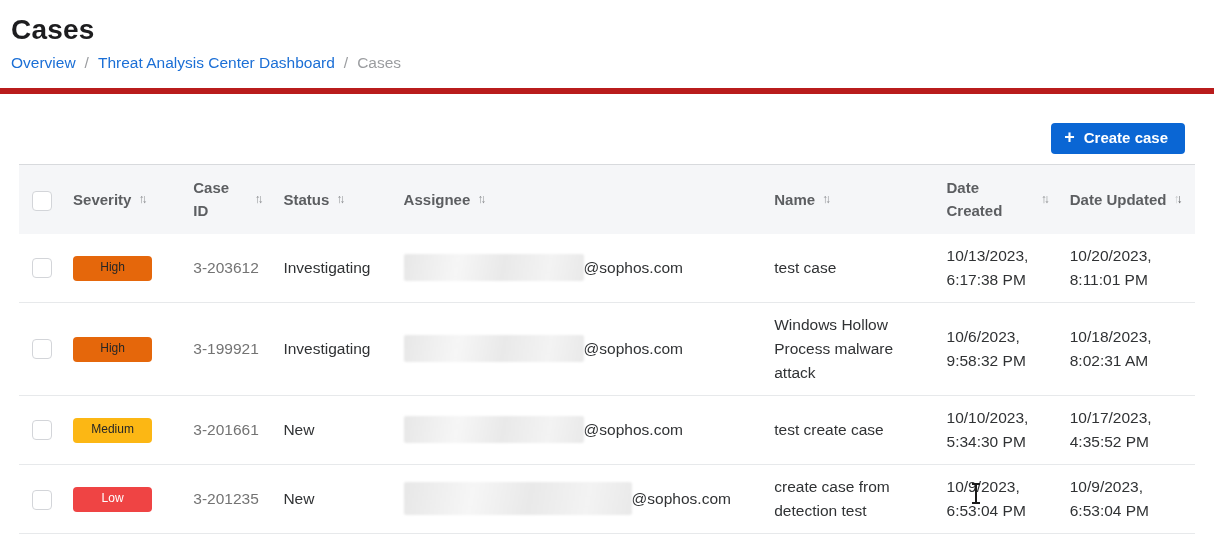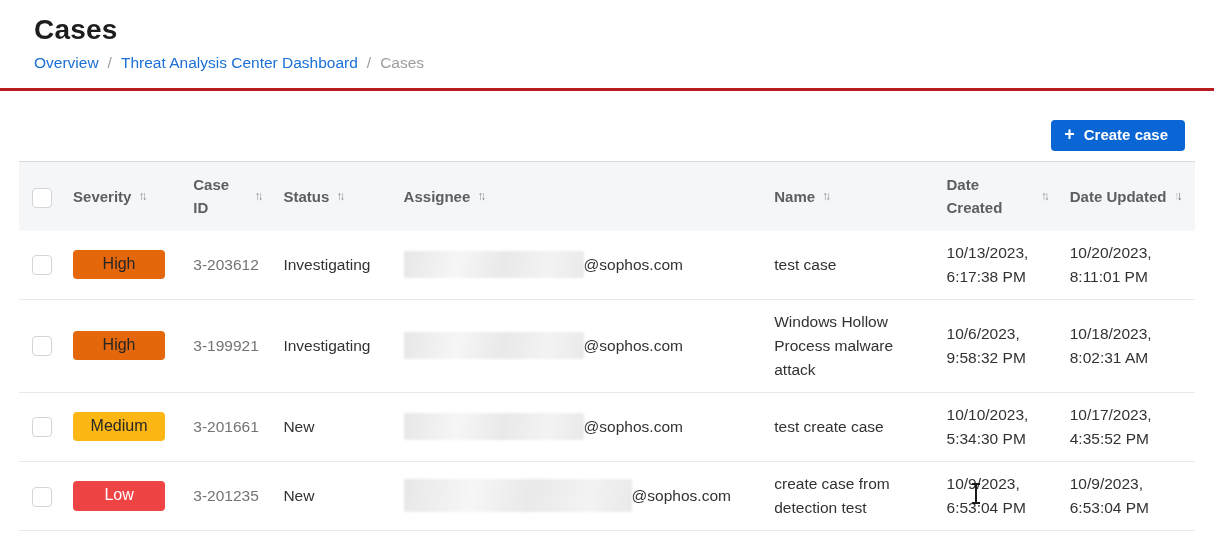--- a/index.html
+++ b/index.html
@@ -1,20 +1,20 @@
 <!DOCTYPE html>
 <html><head>
 <meta charset="utf-8">
 <style>
   * { margin:0; padding:0; box-sizing:border-box; }
   html,body { width:1214px; height:537px; background:#ffffff; overflow:hidden;
     font-family:"Liberation Sans","DejaVu Sans",sans-serif; }
 
   
-  .page-header { padding:14px 28px 16px 34px; border-bottom:3px solid #b91c1c; }
+  .page-header { padding:14px 28px 16px 11px; border-bottom:6px solid #b91c1c; }
   .page-title { font-size:28px; font-weight:700; color:#1d1d1f; letter-spacing:0.2px; }
   .breadcrumb { margin-top:8px; font-size:15.5px; display:flex; gap:9px; align-items:center; }
   .breadcrumb a { color:#1b6fd6; text-decoration:none; cursor:pointer; }
   .crumb-sep { color:#9b9da0; }
   .crumb-current { color:#9b9da0; }
 
   
   .toolbar { display:flex; justify-content:flex-end; padding:29px 29px 10px 20px; }
   .btn-primary { background:#0a66d4; color:#ffffff; border:none; border-radius:4px;
     font-family:inherit; font-size:15px; font-weight:700; padding:6px 17px 7px 13px;
@@ -38,22 +38,22 @@
     vertical-align:middle; border-bottom:1px solid #e7e9eb; }
   tbody tr { background:#ffffff; }
 
   
   .cb { display:inline-block; width:20px; height:20px; background:#ffffff;
     border:1px solid #d3d5d9; border-radius:4px; cursor:pointer; vertical-align:middle; }
   th .cb { margin-left:3px; }
   td .cb { margin-left:3px; }
 
   
-  .badge { display:inline-block; width:92px; text-align:center; padding:4px 0 5px 0;
-    border-radius:4px; font-size:16px; line-height:1.3; }
+  .badge { display:inline-block; width:79px; text-align:center; padding:4px 0 5px 0;
+    border-radius:4px; font-size:12px; line-height:1.3; }
 
   
   .case-link { color:#737373; text-decoration:none; cursor:pointer; overflow-wrap:break-word; }
 
   
   .assignee-cell { display:flex; align-items:center; }
   .redacted { display:inline-block; width:180px; height:27px; border-radius:2px;
     background:linear-gradient(100deg,#e7e7e7 0%,#f6f6f6 30%,#e9e9e9 55%,#f3f3f3 80%,#e9e9e9 100%);
     filter:blur(1.3px); flex:none; }
   .redacted.wide { width:228px; height:33px; }

